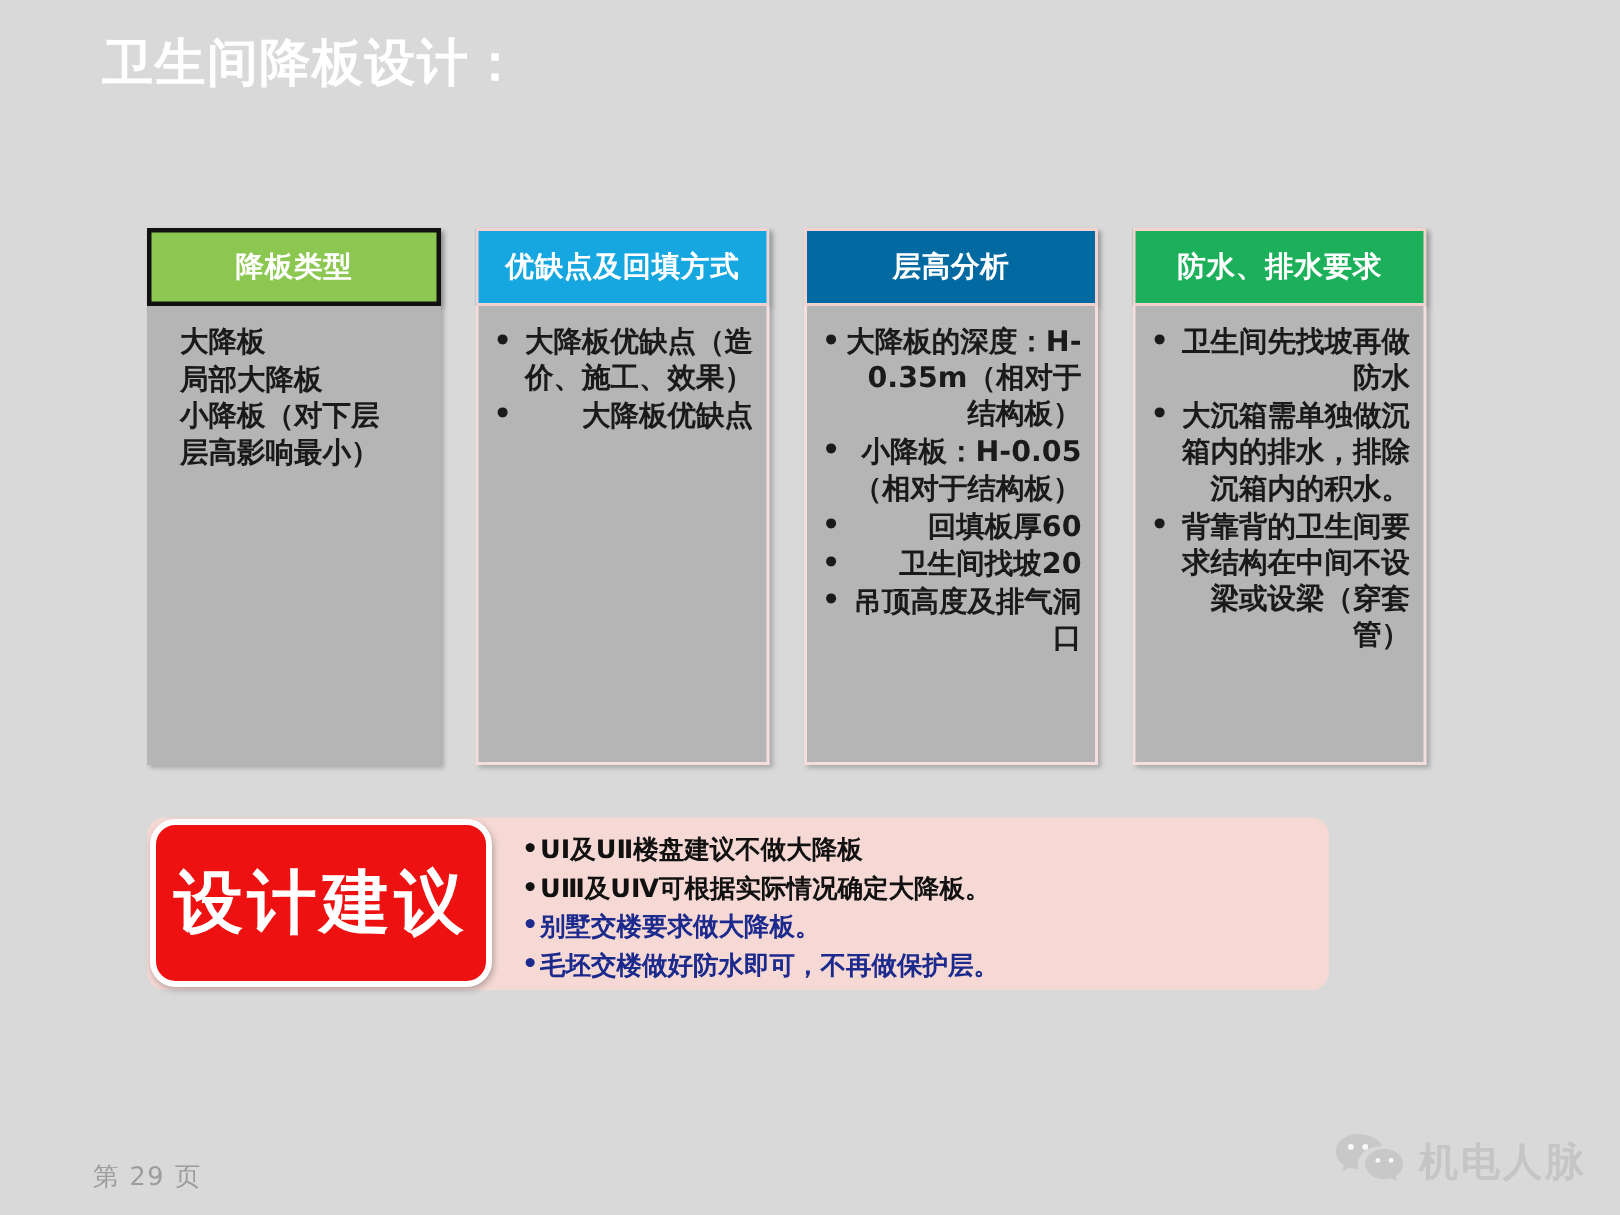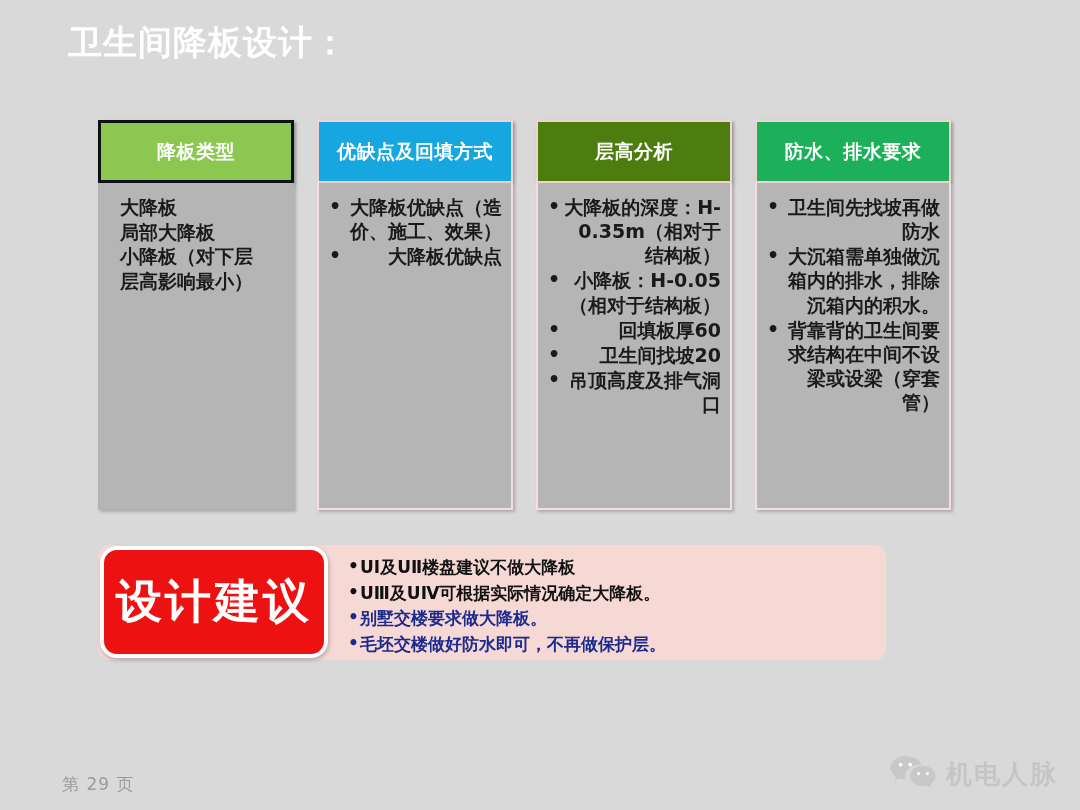--- a/index.html
+++ b/index.html
@@ -40,30 +40,31 @@
     height: 390px;
     display: flex;
     gap: 23px;
   }
   .column {
     width: 196px;
     display: flex;
     flex-direction: column;
   }
   .col-header {
-    height: 63px;
+    height: 52px;
     display: flex;
     align-items: center;
     justify-content: center;
     font-size: 19px;
     font-weight: bold;
     color: #ffffff;
     text-align: center;
     box-sizing: border-box;
     letter-spacing: 0.5px;
+    margin-top: 32px;
   }
   .col-header.hdr-dark-border {
     border: 3px solid #111111;
     box-shadow: 2px 2px 3px rgba(0,0,0,0.35);
   }
   .col-header.hdr-light-border {
     border: 2px solid #f3d2d2;
     box-shadow: 2px 2px 3px rgba(0,0,0,0.3);
   }
   .col-body {
@@ -221,21 +222,21 @@
       <div class="col-header hdr-light-border" style="background:#16a7e0">优缺点及回填方式</div>
       <div class="col-body body-light-border">
         <ul class="bullets">
           <li>大降板优缺点（造价、施工、效果）</li>
           <li>大降板优缺点</li>
         </ul>
       </div>
     </div>
 
     <div class="column">
-      <div class="col-header hdr-light-border" style="background:#4d7c0f">层高分析</div>
+      <div class="col-header hdr-light-border" style="background:#0369a1">层高分析</div>
       <div class="col-body body-light-border">
         <ul class="bullets">
           <li>大降板的深度：H-0.35m（相对于结构板）</li>
           <li>小降板：H-0.05（相对于结构板）</li>
           <li>回填板厚60</li>
           <li>卫生间找坡20</li>
           <li>吊顶高度及排气洞口</li>
         </ul>
       </div>
     </div>

